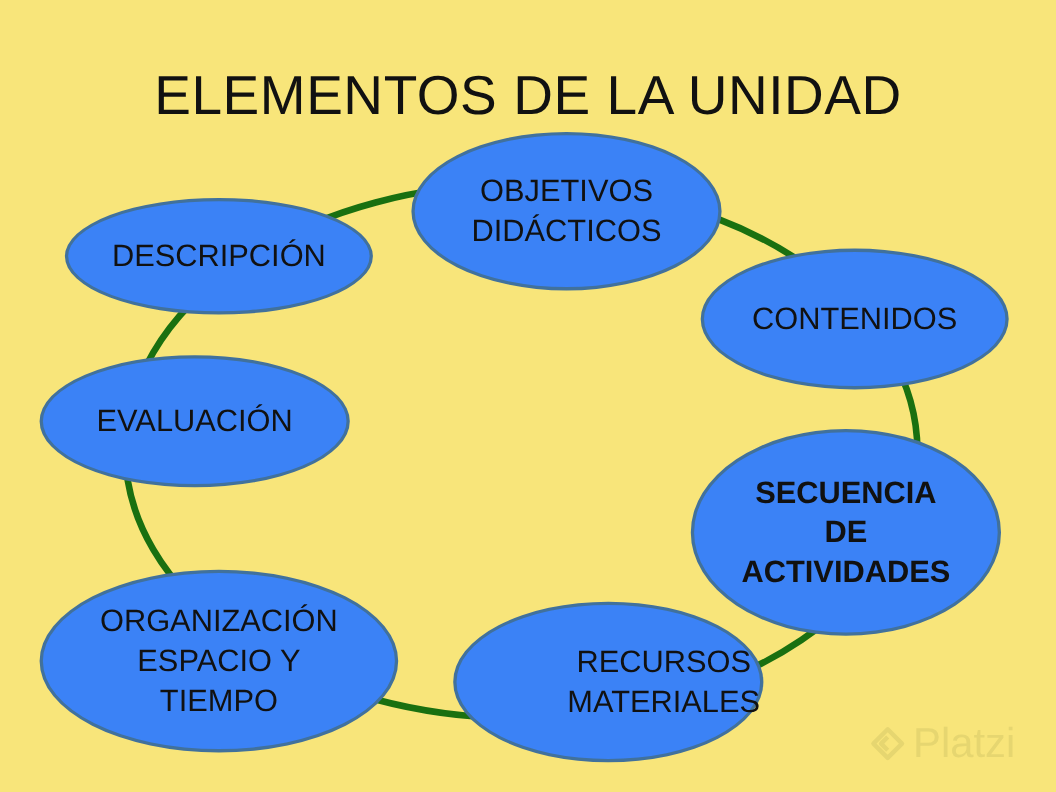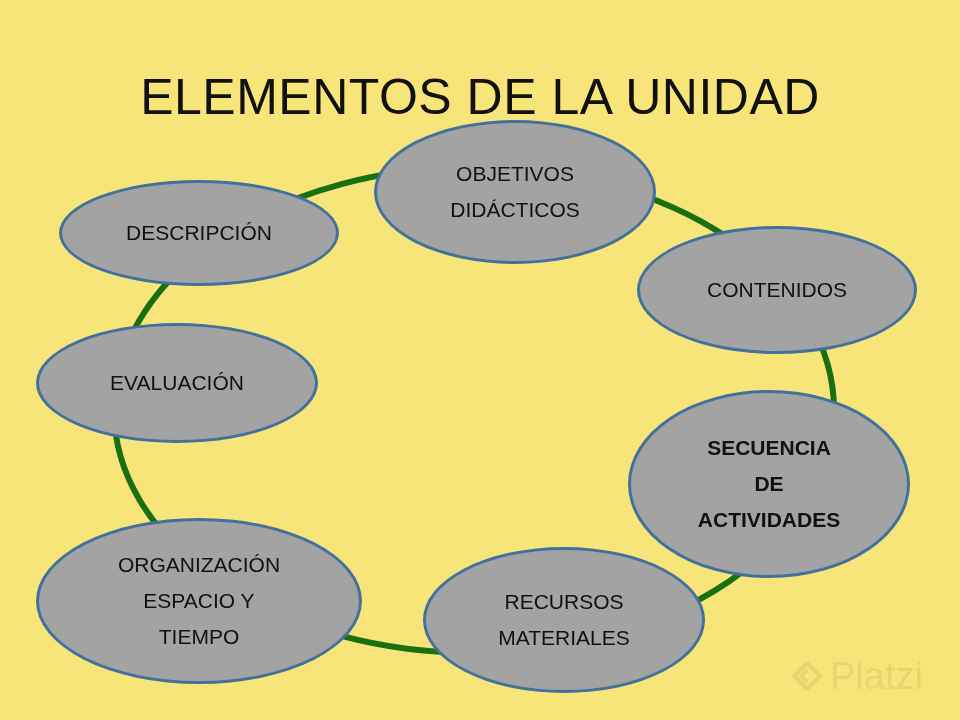--- a/index.html
+++ b/index.html
@@ -1,23 +1,23 @@
 <!DOCTYPE html>
 <html><head>
 <meta charset="utf-8">
 <style>
   html, body { margin:0; padding:0; }
   body { width:960px; height:720px; background:#f8e57a; position:relative; overflow:hidden;
          font-family:"Liberation Sans", "DejaVu Sans", sans-serif; }
-  .title { position:absolute; left:0; top:68px; width:960px; text-align:center;
+  .title { position:absolute; left:0; top:58px; width:960px; text-align:center;
            font-size:50px; color:#111; letter-spacing:0.5px; }
   svg.ring { position:absolute; left:0; top:0; }
-  .node { position:absolute; box-sizing:border-box; border:3px solid #41719c; background:#a3a3a3;
+  .node { position:absolute; box-sizing:border-box; border:3px solid #41719c; background:#3b82f6;
           border-radius:50%; display:flex; align-items:center; justify-content:center;
-          text-align:center; font-size:21px; line-height:36px; color:#111; }
+          text-align:center; font-size:28px; line-height:36px; color:#111; }
   .node span { white-space:pre-line; }
   .watermark { position:absolute; left:790px; top:655px; display:flex; align-items:center; gap:6px;
                color:#e6d670; font-size:38px; }
   .wm-icon { width:34px; height:34px; }
 </style>
 </head>
 <body>
 
 <div class="title">ELEMENTOS DE LA UNIDAD</div>
 
@@ -33,21 +33,21 @@
 <div class="node" style="left:637px;top:226px;width:280px;height:128px;text-align:right;">
   <span>CONTENIDOS</span>
 </div>
 
 <div class="node" style="left:628px;top:390px;width:282px;height:188px;font-weight:bold;">
   <span>SECUENCIA
 DE
 ACTIVIDADES</span>
 </div>
 
-<div class="node" style="left:423px;top:547px;width:282px;height:146px;">
+<div class="node" style="left:412px;top:547px;width:282px;height:146px;justify-content:flex-end;">
   <span>RECURSOS
 MATERIALES</span>
 </div>
 
 <div class="node" style="left:36px;top:518px;width:326px;height:166px;">
   <span>ORGANIZACIÓN
 ESPACIO Y
 TIEMPO</span>
 </div>
 

